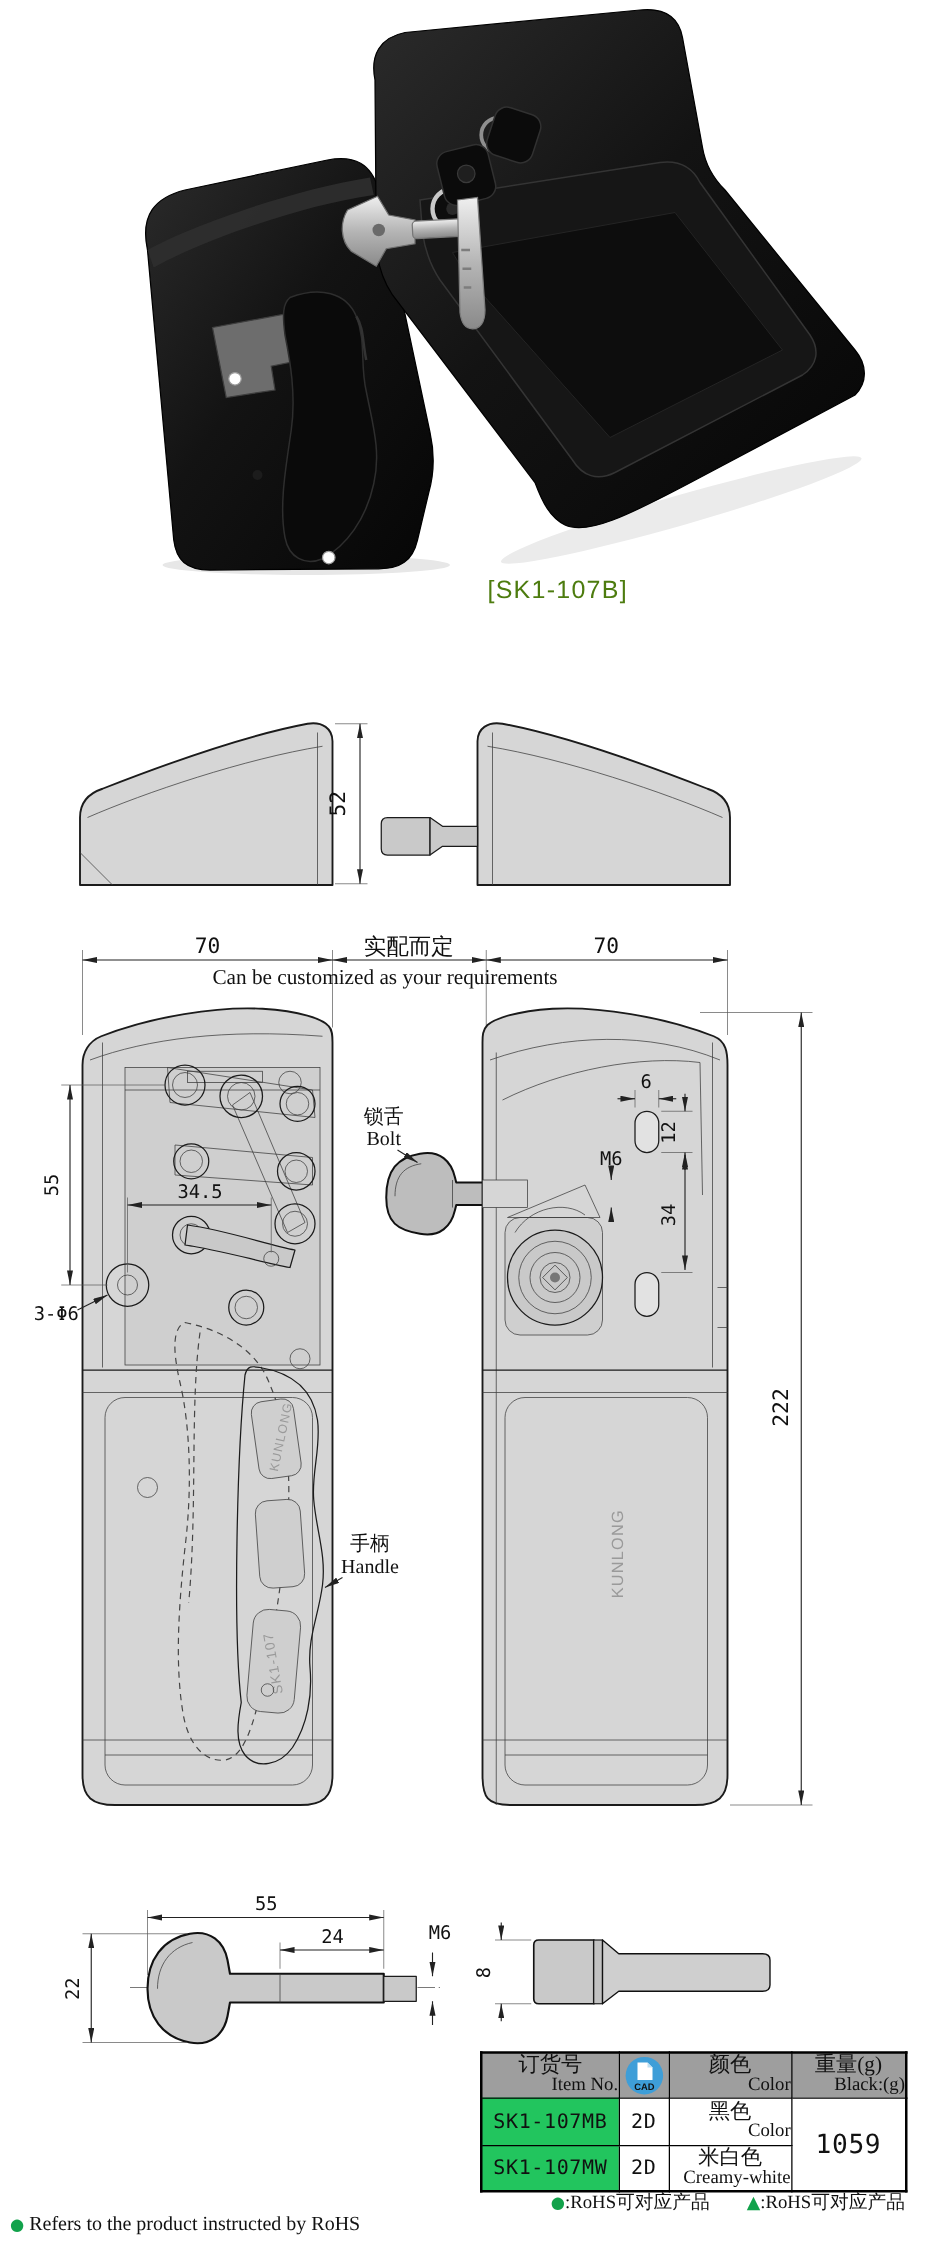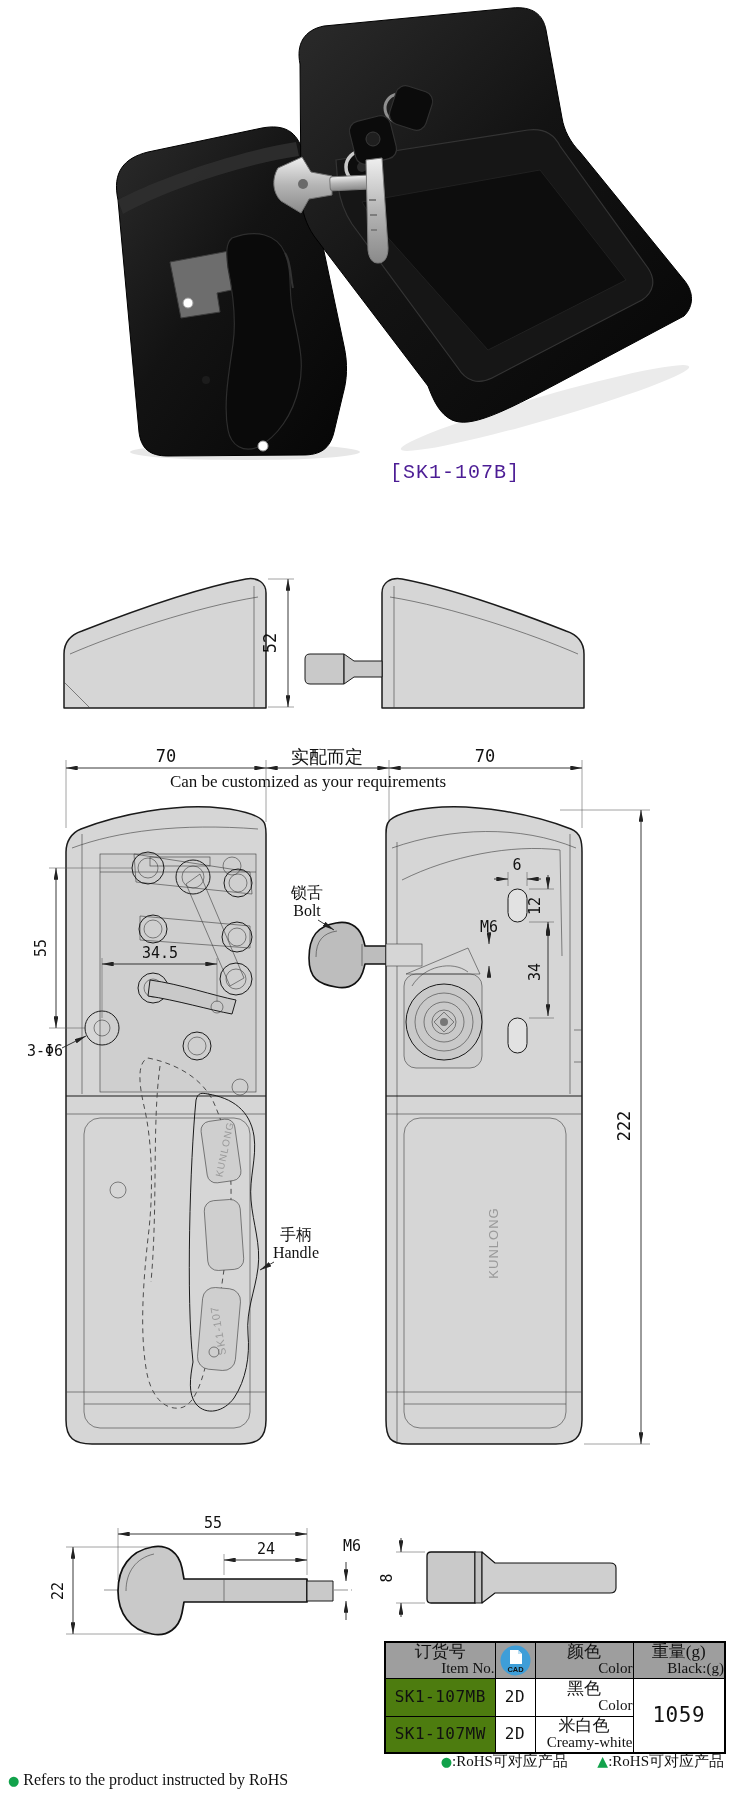--- a/index.html
+++ b/index.html
@@ -21,33 +21,33 @@
   .flight{fill:#e2e2e2;}
   .fpanel{fill:#cfcfcf;}
   text{fill:#111;}
   .dimtxt{font-family:"DejaVu Sans Mono",monospace;font-size:15px;}
   .dimtxt-lg{font-family:"DejaVu Sans Mono",monospace;font-size:17px;}
   .cjk{font-family:"Liberation Serif",serif;font-size:16px;}
   .ser{font-family:"Liberation Serif",serif;font-size:16px;}
   .eng{font-family:"Liberation Sans",sans-serif;fill:#9a9a9a;letter-spacing:1px;}
 
   
-  #photo-label{left:390px;top:461px;font-family:Liberation Mono, monospace;
-               font-size:20px;letter-spacing:1px;color:#4c1d95;}
+  #photo-label{left:390px;top:461px;font-family:Liberation Sans, sans-serif;
+               font-size:20px;letter-spacing:1px;color:#4d7c0f;}
 
   
   #spec-table{left:384px;top:1641px;border-collapse:collapse;table-layout:fixed;}
   #spec-table td{border:1.6px solid #000;text-align:center;vertical-align:middle;
                  padding:0;line-height:1.05;}
   #spec-table{border:2.5px solid #000;}
   .th-cell{background:#9e9e9e;}
   .cell-cn{font-size:17px;font-family:"Liberation Serif",serif;}
   .cell-en{font-size:15px;font-family:"Liberation Serif",serif;text-align:right;}
   .mono-cell{font-family:"DejaVu Sans Mono",monospace;font-size:16px;letter-spacing:.5px;}
-  .item-cell{background:#4d7c0f;}
+  .item-cell{background:#22c55e;}
   .cad-wrap{display:flex;align-items:flex-end;justify-content:center;text-decoration:underline;}
 
   
   #rohs-cn{top:1752px;right:26px;font-size:15px;white-space:nowrap;}
   #rohs-en{top:1771px;left:8px;right:6px;display:flex;justify-content:space-between;
            font-size:16px;white-space:nowrap;gap:48px;}
   .gsym{color:#12a24b;font-size:13px;font-family:"DejaVu Sans",sans-serif;}
   .gsym2{color:#12a24b;font-size:14px;font-family:"DejaVu Sans",sans-serif;}
 </style>
 </head>

